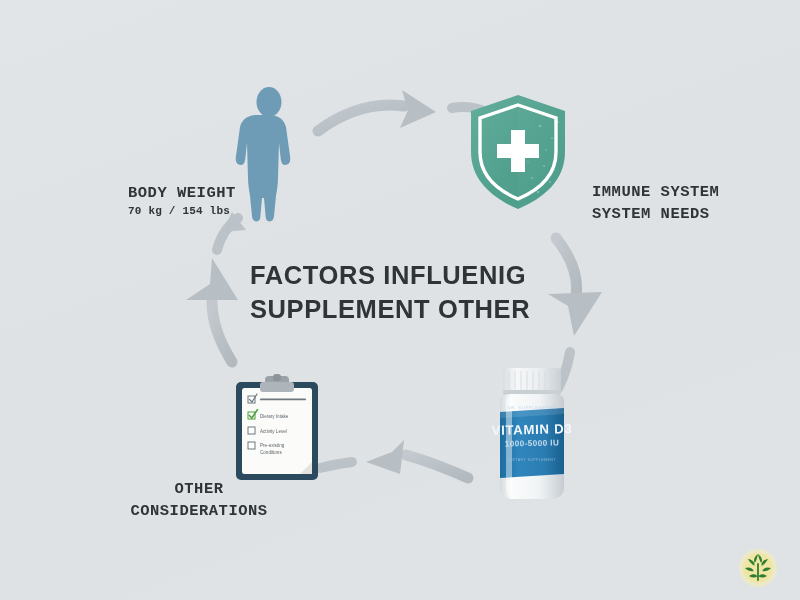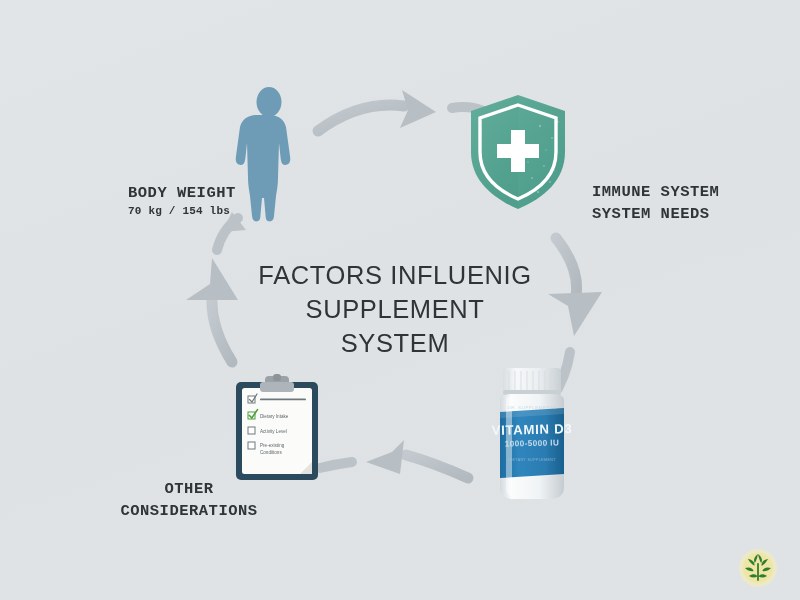--- a/index.html
+++ b/index.html
@@ -21,24 +21,24 @@
     height: 600px;
     background: linear-gradient(160deg, #e2e5e8 0%, #dee2e5 45%, #dfe3e6 100%);
   }
   .abs { position: absolute; }
 
   
   #center-title {
     left: 250px;
     top: 258px;
     width: 290px;
-    text-align: center;
+    text-align: left;
     color: #2f3436;
     font-size: 25.5px;
-    font-weight: normal;
+    font-weight: bold;
     letter-spacing: 0.6px;
     line-height: 1.34;
   }
 
   
   .node-label {
     color: #2f3436;
     font-size: 15.5px;
     font-weight: bold;
     letter-spacing: 0.5px;
@@ -57,21 +57,21 @@
     letter-spacing: 0.2px;
   }
   #label-immune {
     left: 552px;
     top: 181px;
     width: 200px;
     text-align: left;
     margin-left: 40px;
   }
   #label-other {
-    left: 94px;
+    left: 104px;
     top: 478px;
     width: 190px;
     text-align: center;
   }
 
   
   #arrows {
     left: 0; top: 0;
     width: 800px; height: 600px;
   }
@@ -348,21 +348,21 @@
       <path d="M 28,34 C 28,31 31,30 34,30 L 34,130 C 30,129 28,127 28,122 Z" fill="#ffffff" opacity=".45"></path>
     </svg>
     <div id="bottle-brand">DR. SUPPLEMENTS</div>
     <div id="bottle-title">VITAMIN D3</div>
     <div id="bottle-dosage">1000-5000 IU</div>
     <div id="bottle-footnote">DIETARY SUPPLEMENT</div>
   </div>
 
   <div id="center-title" class="abs">
     <div>FACTORS INFLUENIG</div>
-    <div>SUPPLEMENT SYSTEM</div>
+    <div>SUPPLEMENT OTHER</div>
   </div>
 
   <div id="label-body-weight" class="abs node-label">
     <div>BODY WEIGHT</div>
     <div class="sub">70 kg / 154 lbs</div>
   </div>
 
   <div id="label-immune" class="abs node-label">
     <div>IMMUNE SYSTEM</div>
     <div>SYSTEM NEEDS</div>

